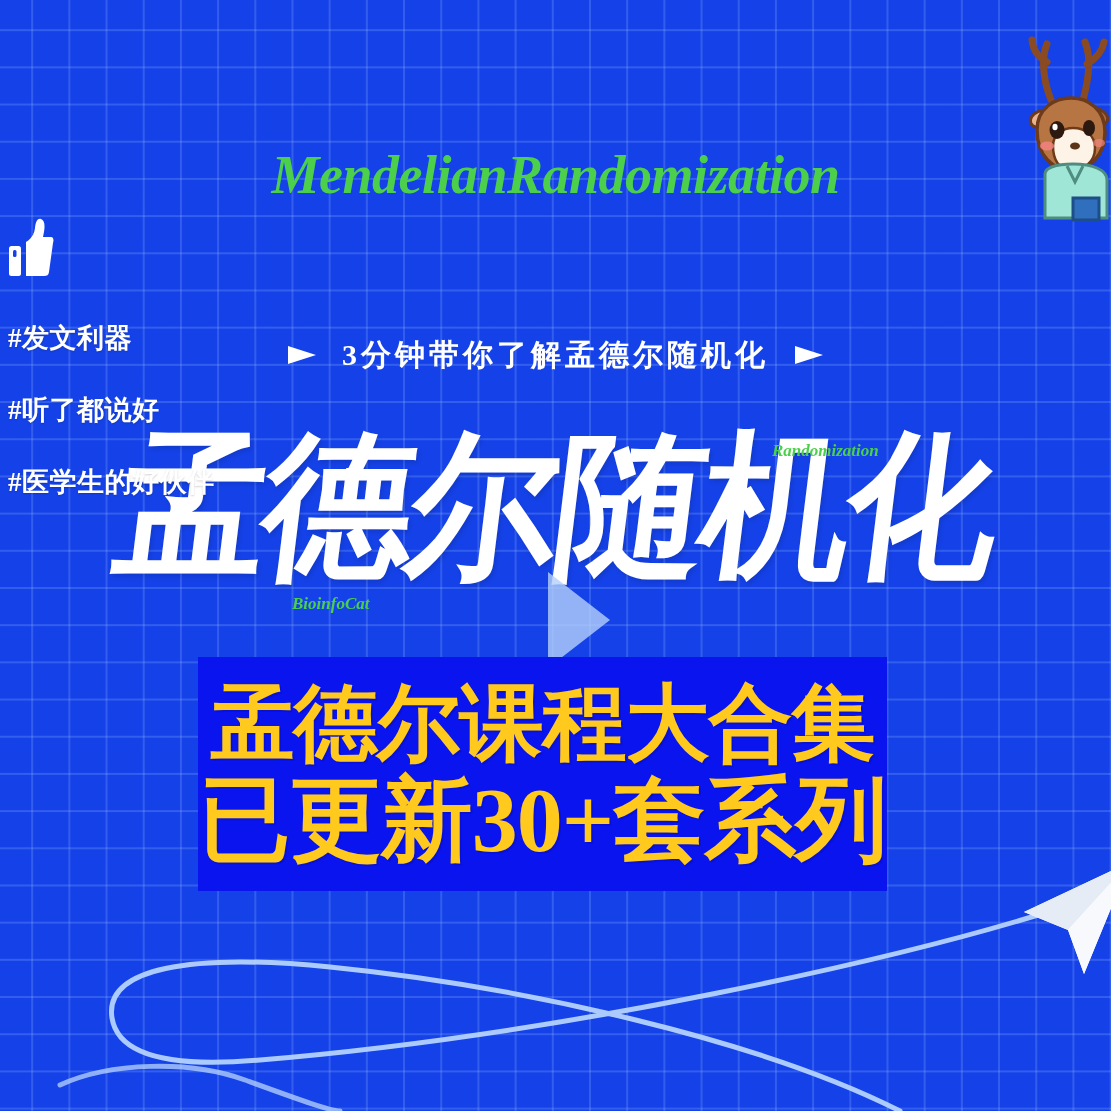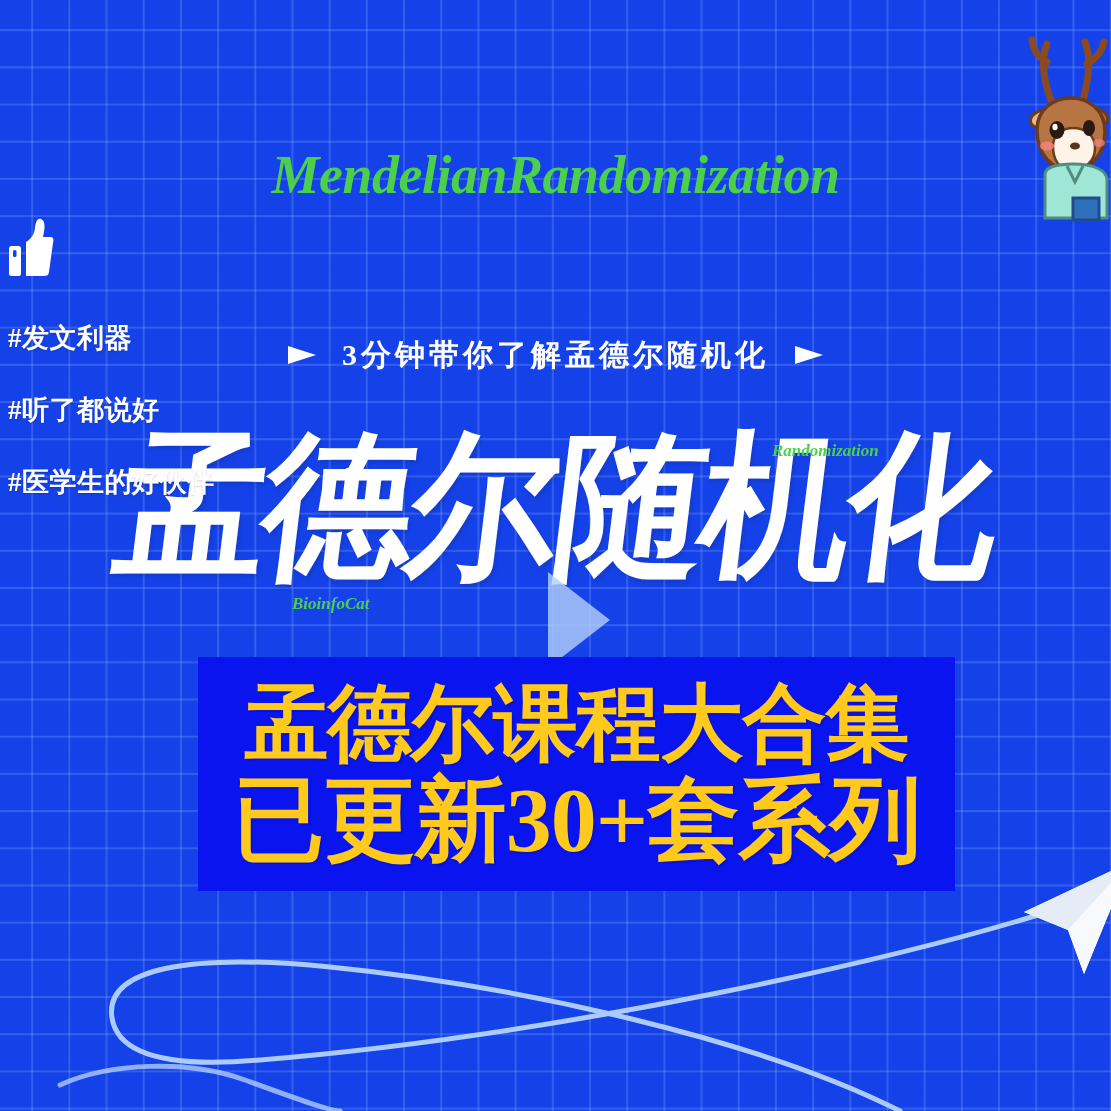--- a/index.html
+++ b/index.html
@@ -178,21 +178,21 @@
     border-top: 48px solid transparent;
     border-bottom: 48px solid transparent;
     border-left: 62px solid rgba(180,208,250,0.80);
   }
 
   
   .banner {
     position: absolute;
     left: 198px;
     top: 657px;
-    width: 757px;
+    width: 689px;
     height: 234px;
     background: #0a14ee;
     display: flex;
     flex-direction: column;
     align-items: center;
     justify-content: center;
     gap: 4px;
   }
   .banner-line {
     color: #ffc91e;

